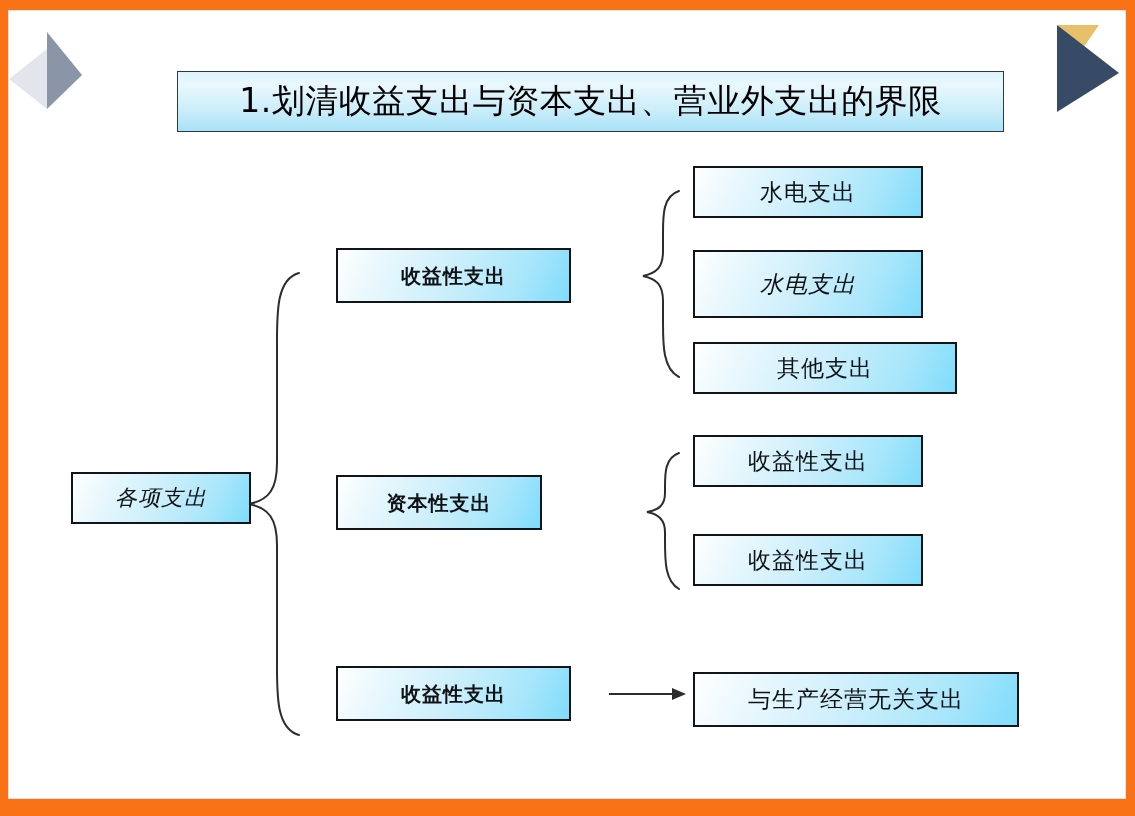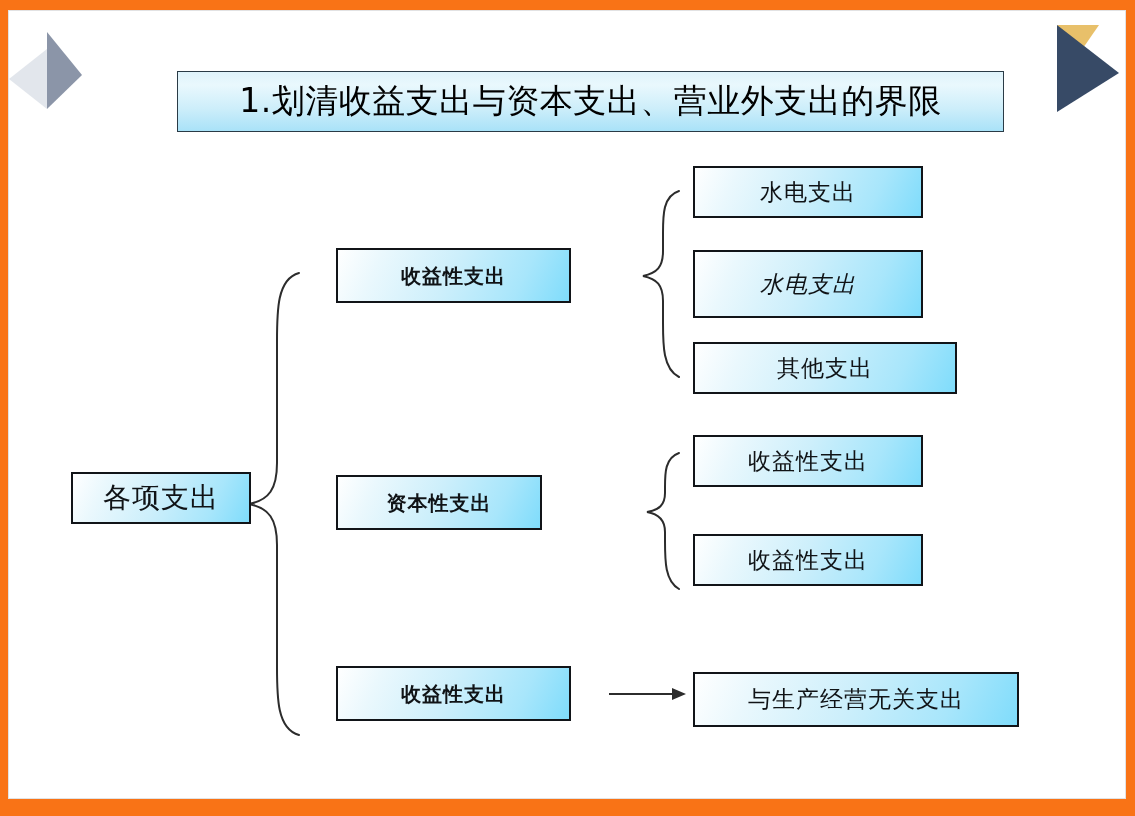--- a/index.html
+++ b/index.html
@@ -85,21 +85,21 @@
   #node-capital   { left: 327px; top: 464px; width: 206px; height: 55px; }
   #node-nonop     { left: 327px; top: 655px; width: 235px; height: 55px; }
 
   #node-salary    { left: 684px; top: 155px; width: 230px; height: 52px; }
   #node-utility   { left: 684px; top: 239px; width: 230px; height: 68px; font-style: italic; }
   #node-other     { left: 684px; top: 331px; width: 264px; height: 52px; }
   #node-fixed     { left: 684px; top: 424px; width: 230px; height: 52px; }
   #node-intang    { left: 684px; top: 523px; width: 230px; height: 52px; }
   #node-unrelated { left: 684px; top: 661px; width: 326px; height: 55px; }
 
-  .fs-26 { font-size: 28px; }
+  .fs-26 { font-size: 22px; font-style: italic; }
   .fs-24 { font-size: 20px; font-weight: bold; }
   .fs-23 { font-size: 23px; }
 
   
   #connectors {
     position: absolute;
     left: 0; top: 0;
     width: 1118px;
     height: 789px;
     pointer-events: none;

